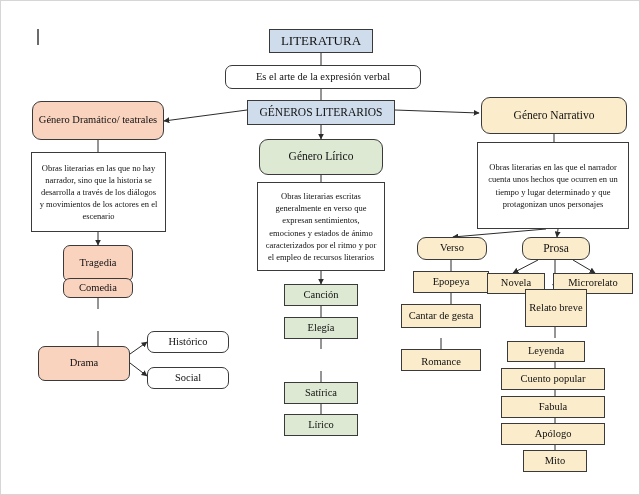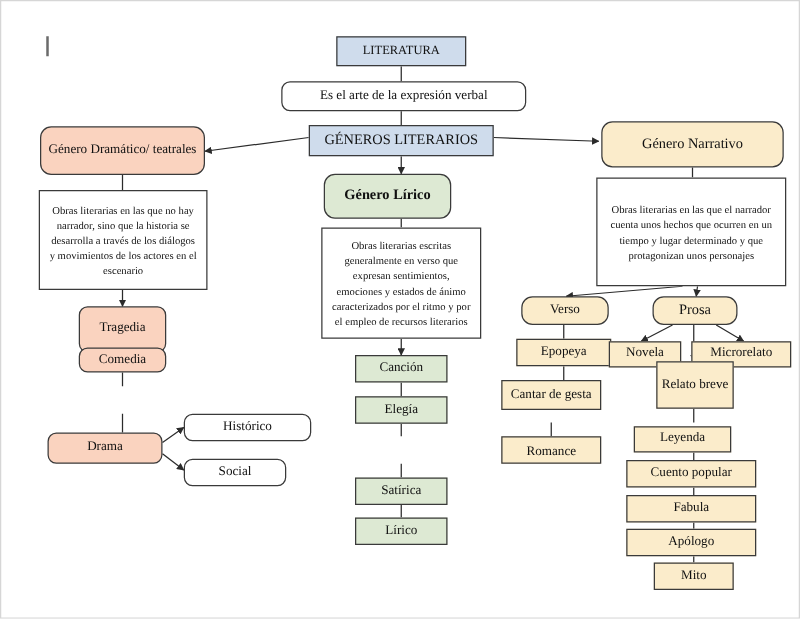--- a/index.html
+++ b/index.html
@@ -56,21 +56,21 @@
   .pill     { border-radius: 7px; }
 
   .desc {
     font-size: 8.5px;
     line-height: 1.42;
     padding: 5px 7px;
     background: #ffffff;
     border: 1px solid #3a3a3a;
     color: #111111;
   }
-  .t-13 { font-size: 10px; }
+  .t-13 { font-size: 13px; }
   .t-12 { font-size: 11.5px; }
   .t-11 { font-size: 10.5px; }
 </style>
 </head>
 <body>
 
 <div id="page">
 
   <div class="caret"></div>
 
@@ -151,33 +151,33 @@
 
   <div class="node c-salmon pill t-11" style="left:62px; top:244px; width:70px; height:37px;">
     <span>Tragedia</span>
   </div>
 
   <div class="node c-salmon pill t-11" style="left:62px; top:277px; width:70px; height:20px;">
     <span>Comedia</span>
   </div>
 
 
-  <div class="node c-salmon pill t-11" style="left:37px; top:345px; width:92px; height:25px;">
+  <div class="node c-salmon pill t-11" style="left:37px; top:345px; width:92px; height:35px;">
     <span>Drama</span>
   </div>
 
-  <div class="node c-white pill t-11" style="left:146px; top:330px; width:102px; height:22px;">
+  <div class="node c-white pill t-11" style="left:146px; top:330px; width:82px; height:22px;">
     <span>Histórico</span>
   </div>
 
   <div class="node c-white pill t-11" style="left:146px; top:366px; width:82px; height:22px;">
     <span>Social</span>
   </div>
 
-  <div class="node c-green rounded t-12" style="left:258px; top:138px; width:102px; height:36px;font-weight:bold;">
+  <div class="node c-green rounded t-12" style="left:258px; top:138px; width:124px; height:36px;">
     <span>Género Lírico</span>
   </div>
 
   <div class="node desc" style="left:256px; top:181px; width:128px; height:89px;">
     <span>Obras literarias escritas generalmente en verso que expresan sentimientos, emociones y estados de ánimo caracterizados por el ritmo y por el empleo de recursos literarios</span>
   </div>
 
   <div class="node c-green t-11" style="left:283px; top:283px; width:74px; height:22px;">
     <span>Canción</span>
   </div>

